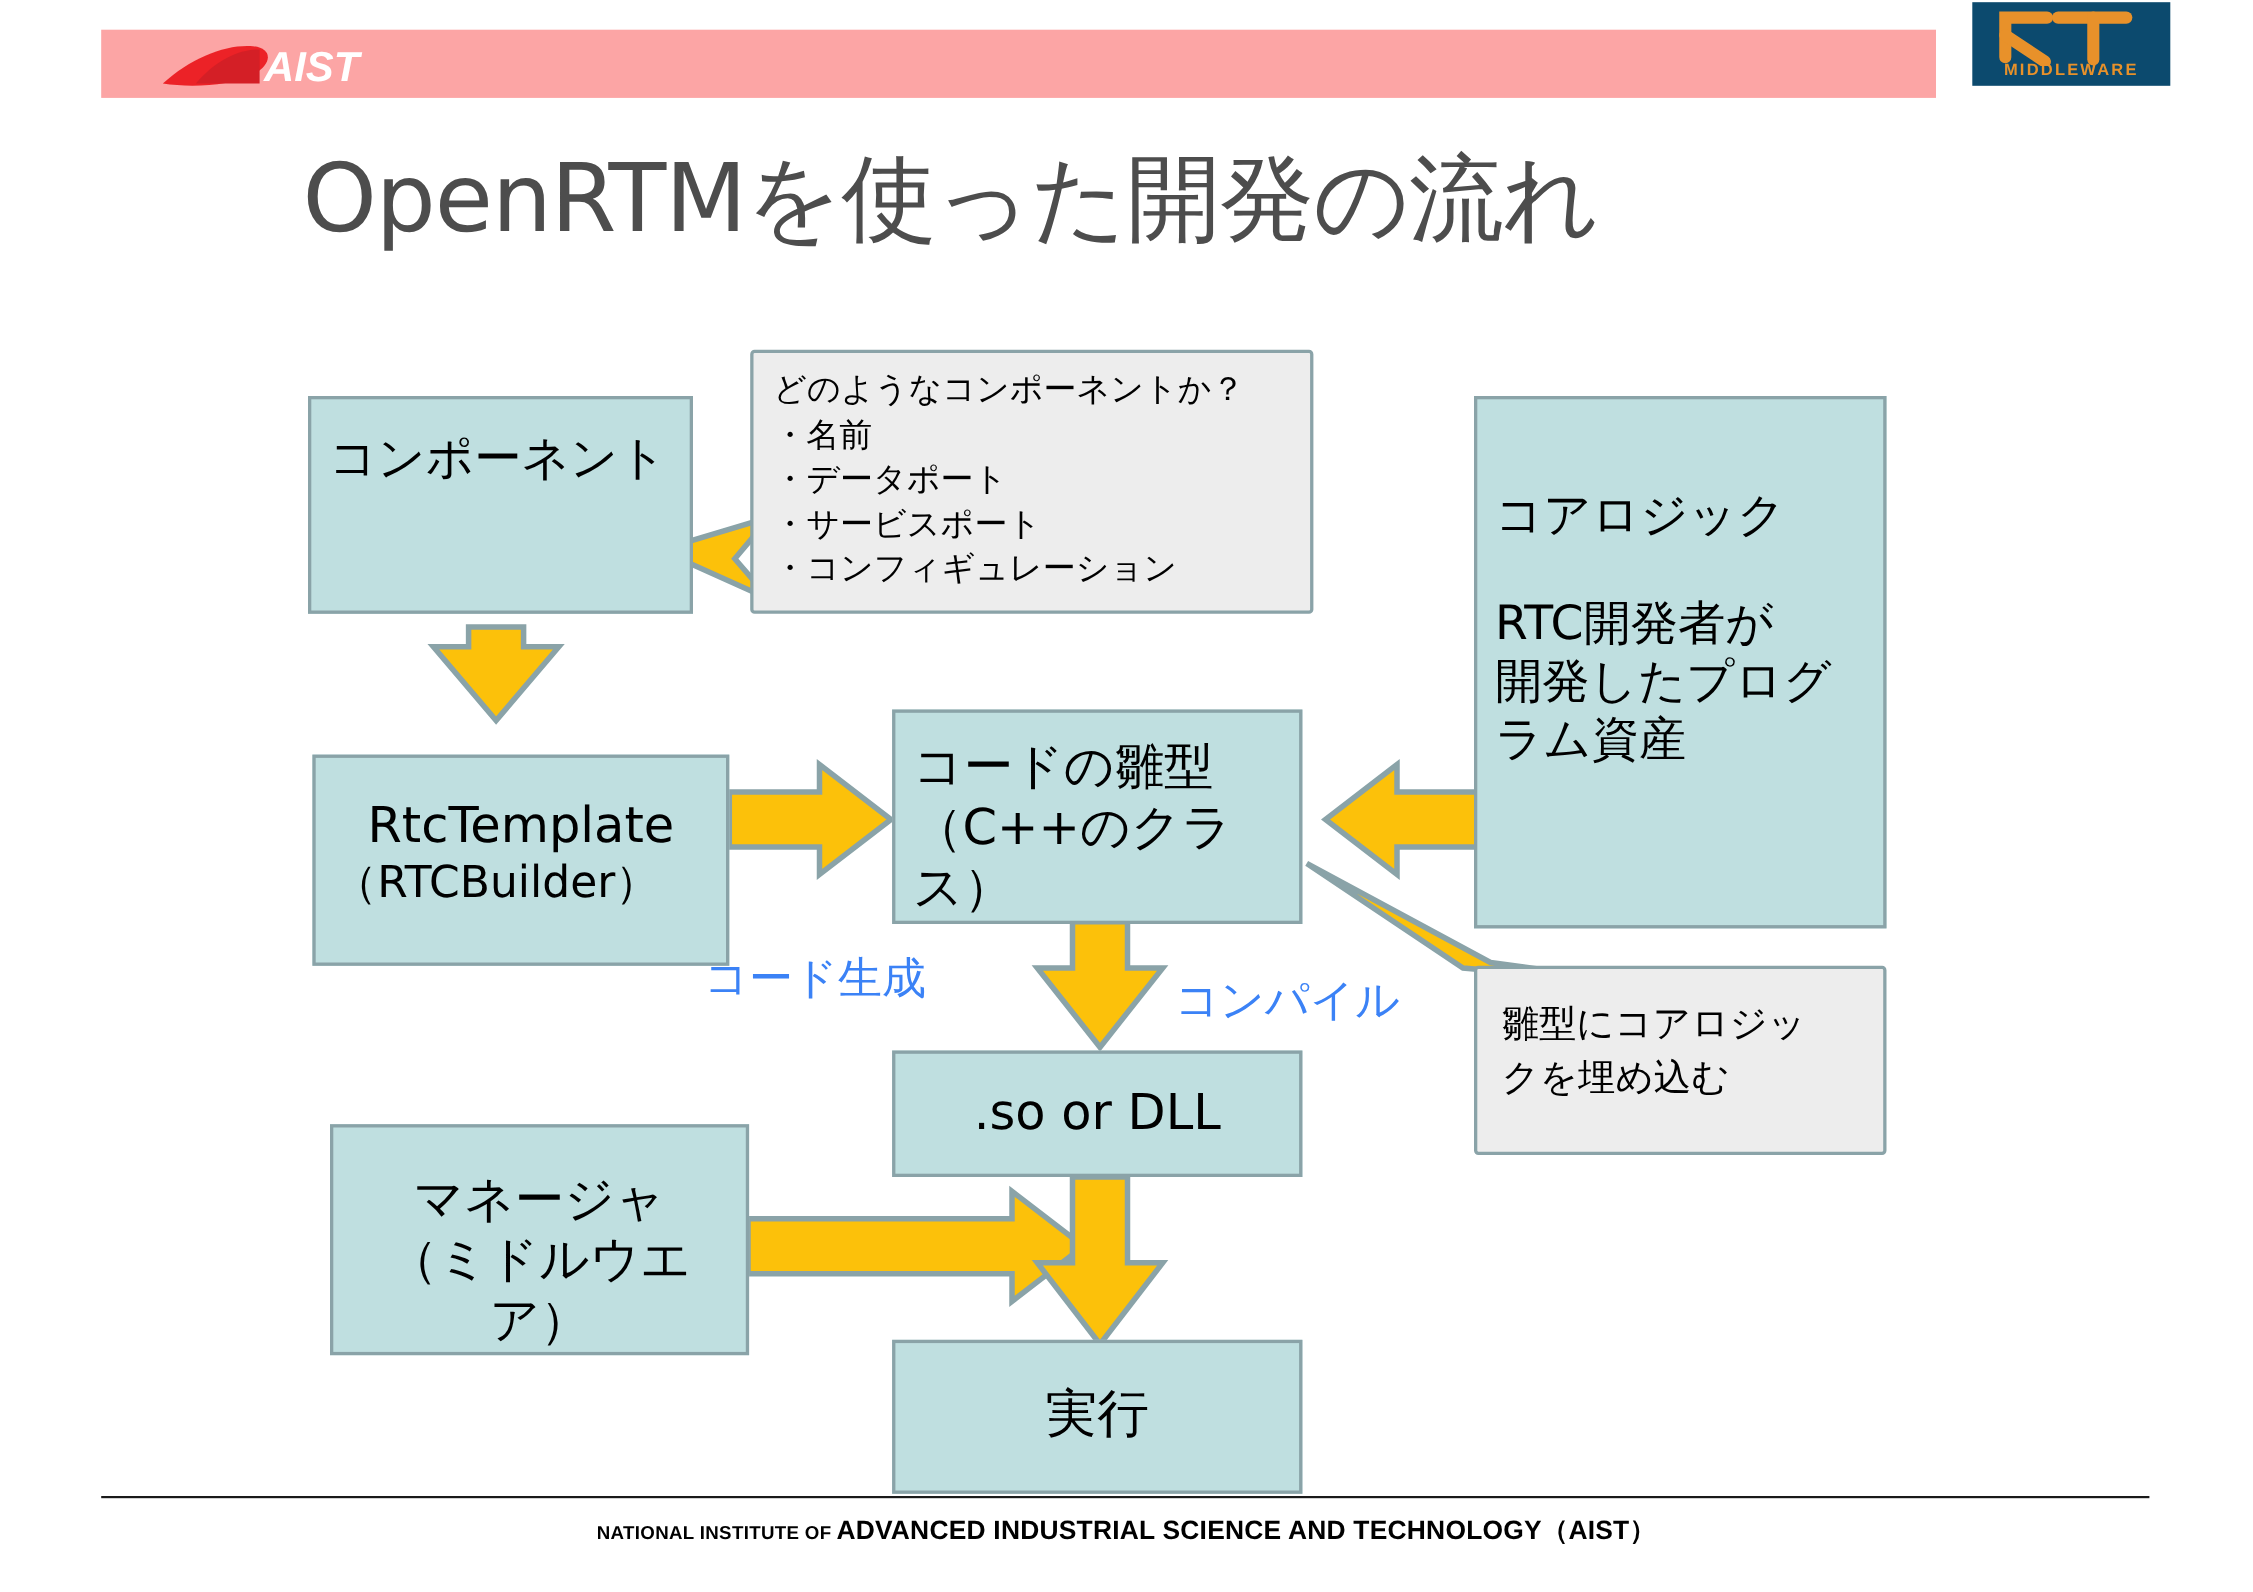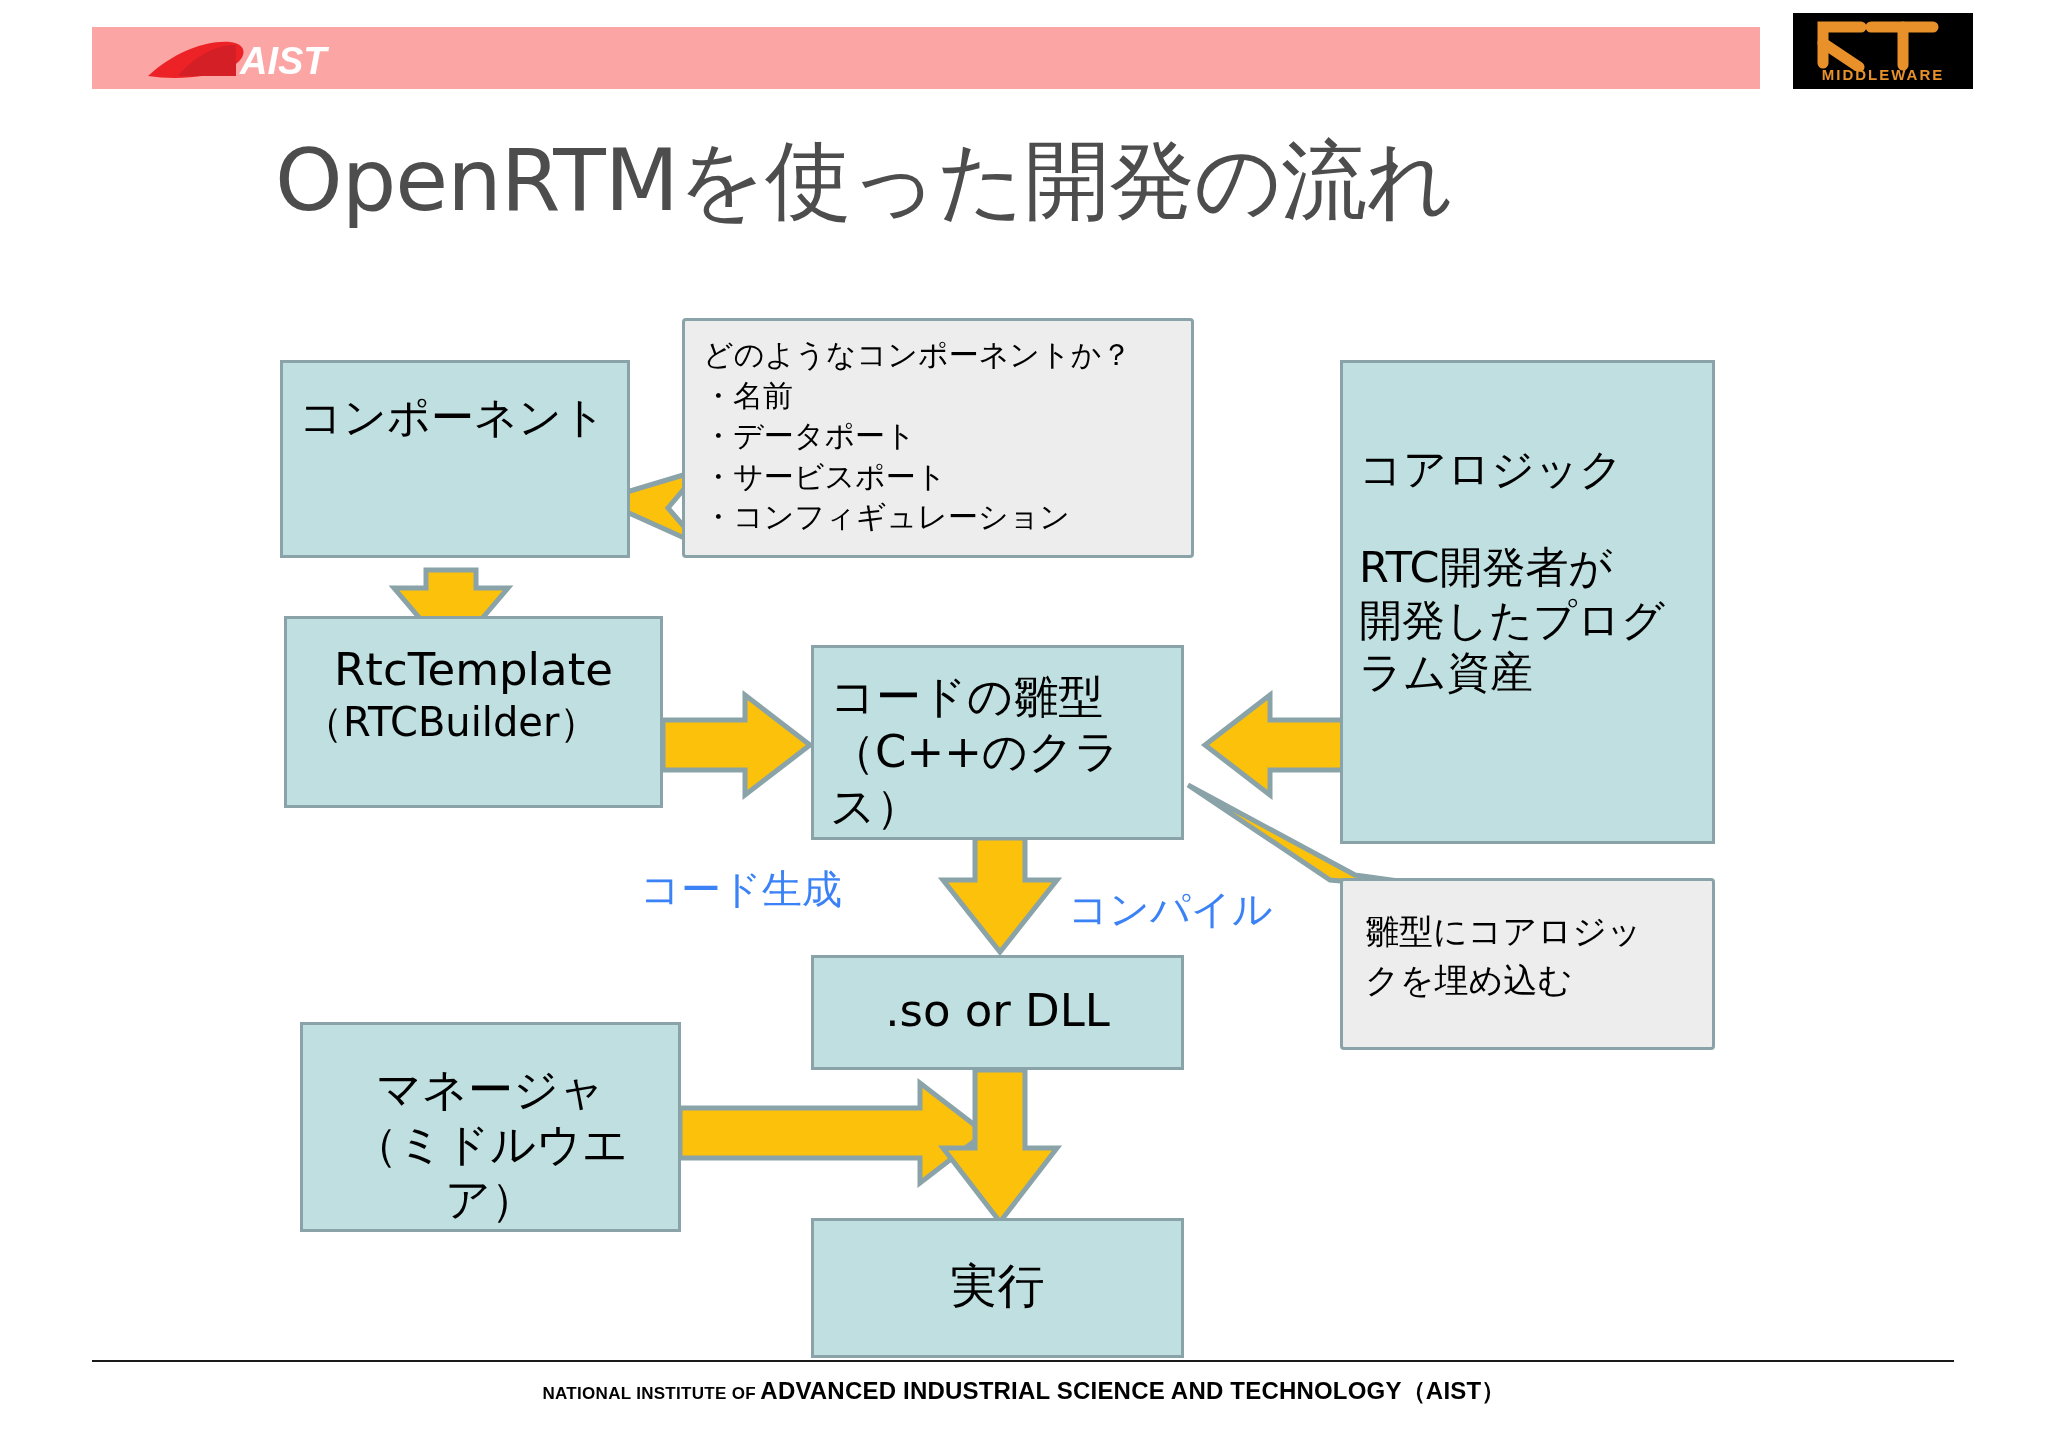--- a/index.html
+++ b/index.html
@@ -14,22 +14,22 @@
 
   
   .header-bar{
     position:absolute;left:92px;top:27px;width:1668px;height:62px;
     background:#fca5a5;
   }
   .aist-logo{
     position:absolute;left:52px;top:9px;width:240px;height:46px;
   }
   .rt-logo-box{
-    position:absolute;left:1793px;top:13px;width:180px;height:76px;
-    background:#000000;
+    position:absolute;left:1793px;top:2px;width:180px;height:76px;
+    background:#0c4a6e;
   }
   .rt-mw-text{
     position:absolute;left:0;right:0;bottom:6px;text-align:center;
     color:#e8912a;font-size:15px;font-weight:bold;letter-spacing:2px;
     font-family:"Liberation Sans",sans-serif;
   }
 
   
   .title{
     position:absolute;left:275px;top:123px;width:1500px;
@@ -139,21 +139,21 @@
     <div style="font-size:30px;line-height:1.35;">・コンフィギュレーション</div>
   </div>
 
   <div class="box" style="left:1340px;top:360px;width:375px;height:484px;font-size:43px;padding-top:80px;">
     <div class="txt">コアロジック</div>
     <div class="txt" style="margin-top:46px;">RTC開発者が</div>
     <div class="txt">開発したプログ</div>
     <div class="txt">ラム資産</div>
   </div>
 
-  <div class="box" style="left:284px;top:616px;width:379px;height:192px;font-size:45px;padding-top:24px;">
+  <div class="box" style="left:284px;top:686px;width:379px;height:192px;font-size:45px;padding-top:34px;">
     <div class="txt" style="text-align:center;">RtcTemplate</div>
     <div class="txt" style="font-size:40px;">（RTCBuilder）</div>
   </div>
 
   <div class="box" style="left:811px;top:645px;width:373px;height:195px;font-size:45px;padding-top:22px;">
     <div class="txt">コードの雛型</div>
     <div class="txt">（C++のクラス）</div>
   </div>
 
   <div class="edge-label" style="left:640px;top:862px;">コード生成</div>

